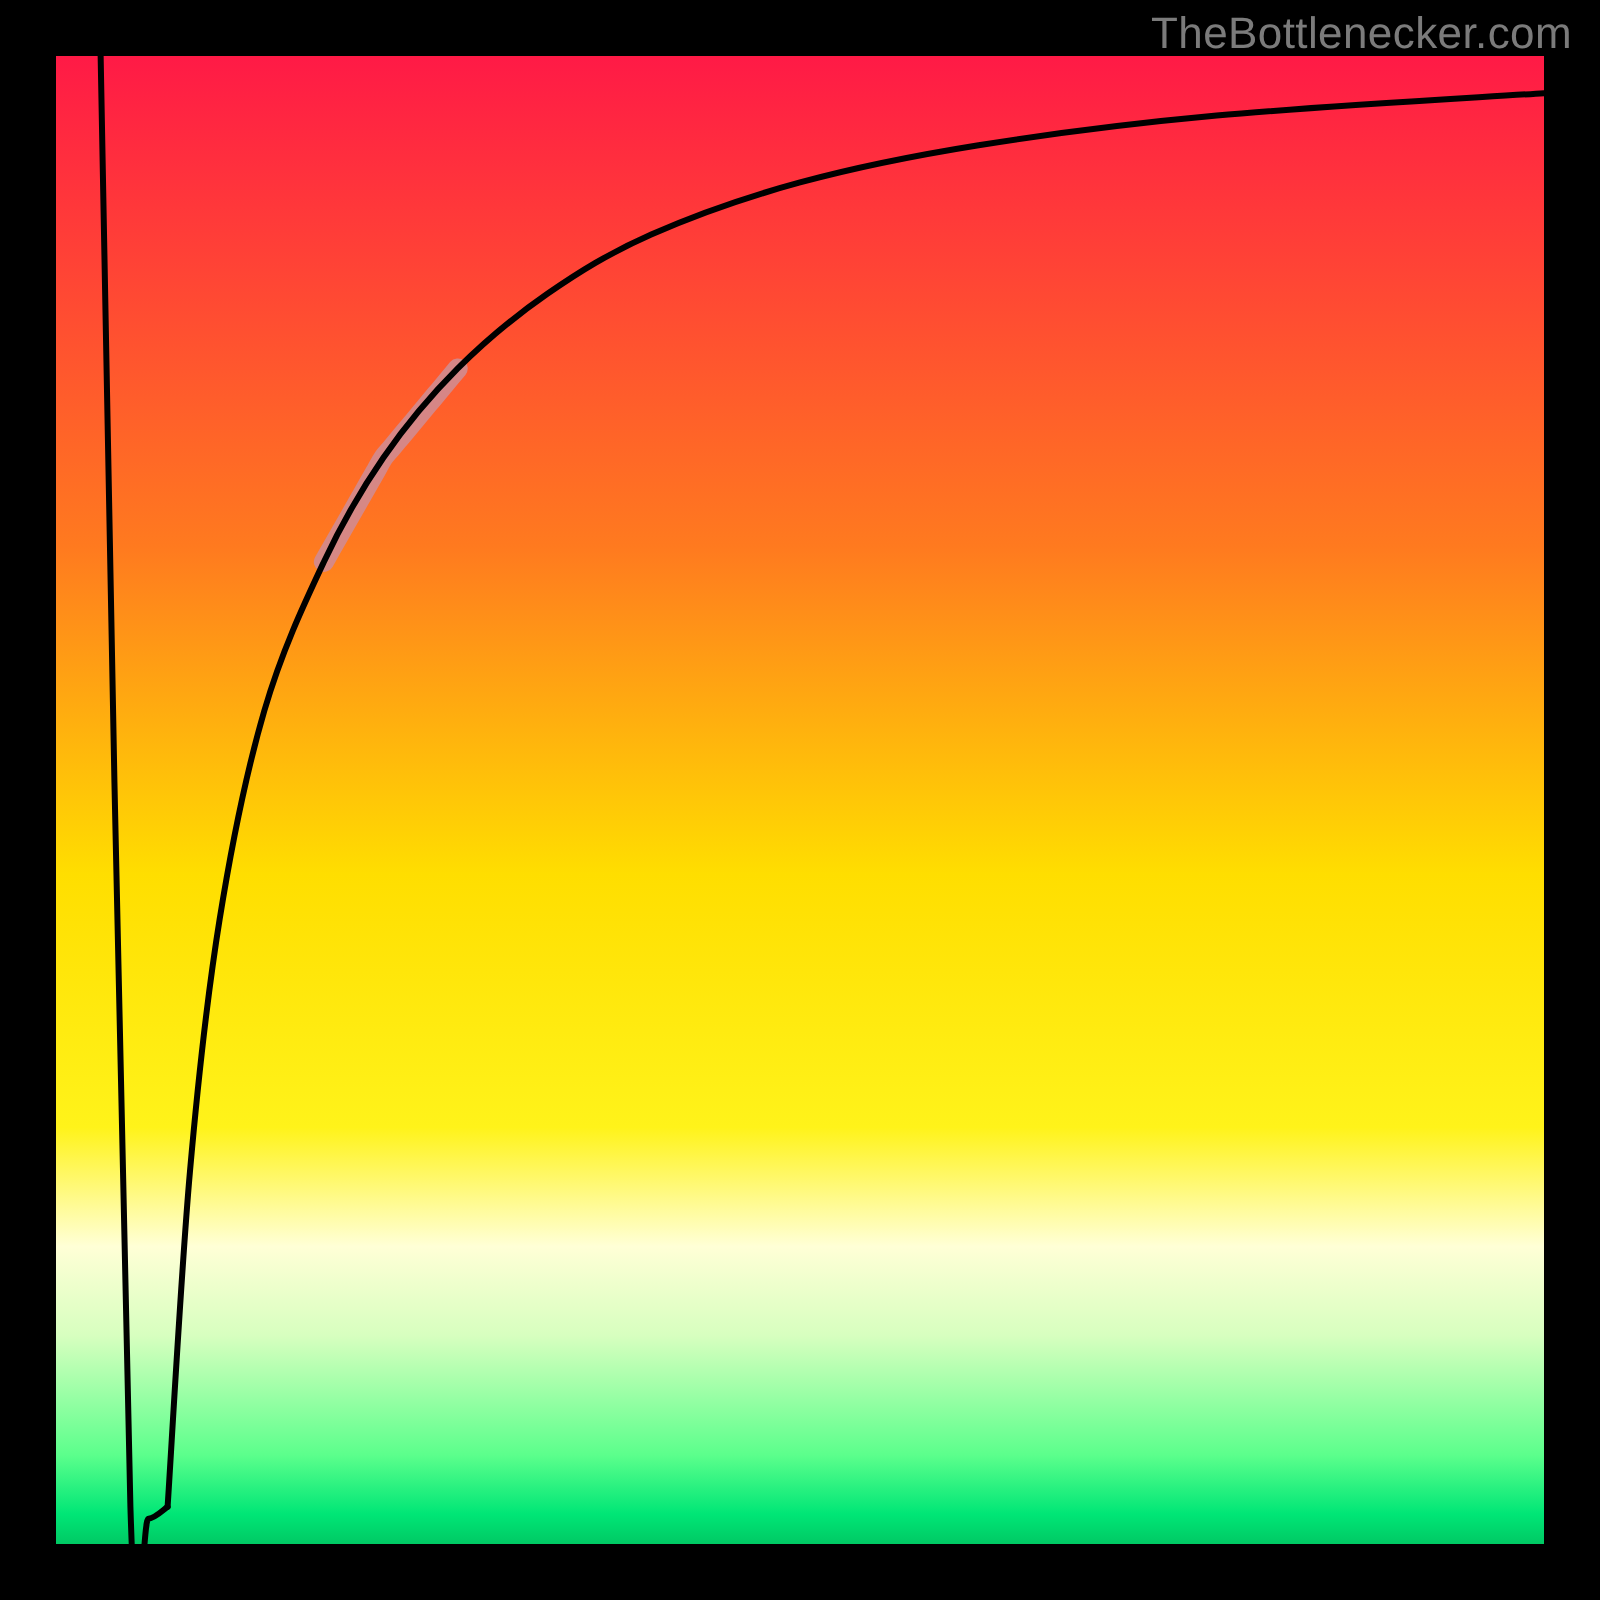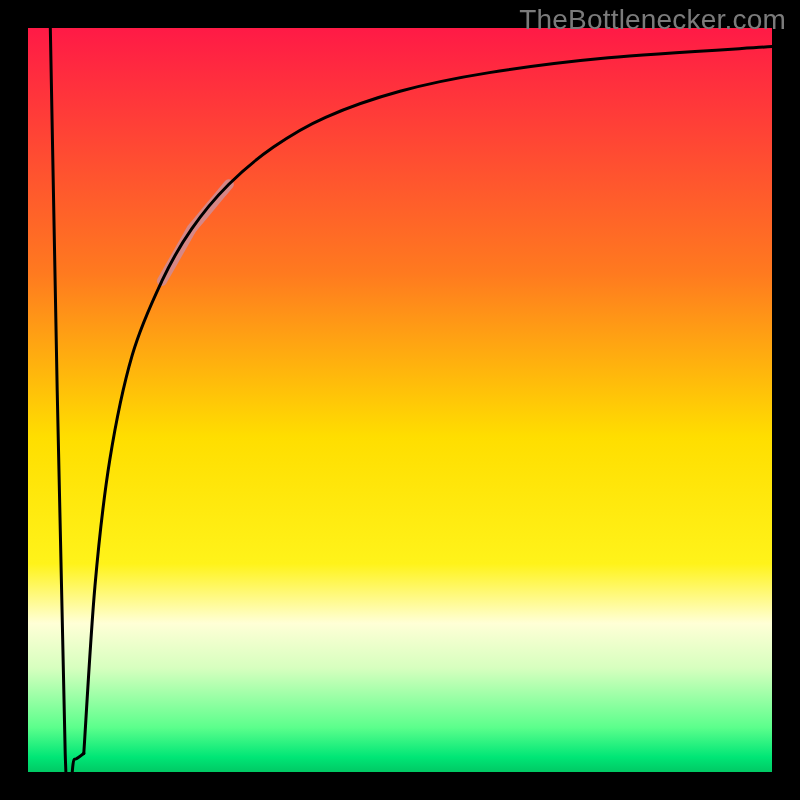--- a/index.html
+++ b/index.html
@@ -17,21 +17,21 @@
     height: 800px;
   }
   svg {
     display: block;
   }
   .attribution {
     position: absolute;
     top: 4px;
     right: 14px;
     color: #7b7b7b;
-    font-size: 28px;
+    font-size: 22px;
     letter-spacing: 0.2px;
     font-weight: 400;
     user-select: none;
   }
 </style>
 </head>
 <body>
 
 <div class="stage">
   <svg id="chart-svg" width="800" height="800" viewBox="0 0 800 800">

